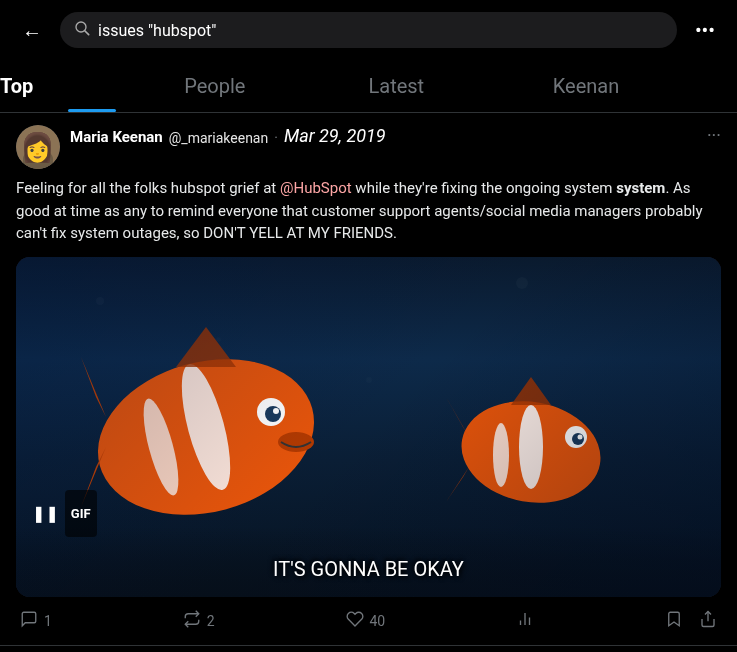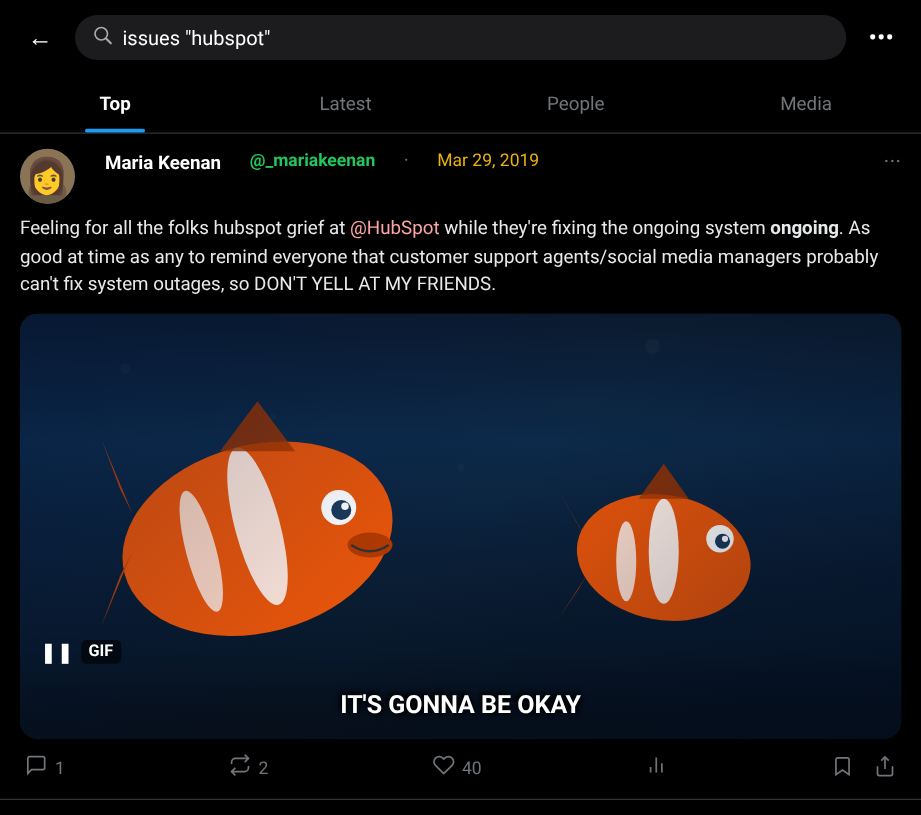--- a/index.html
+++ b/index.html
@@ -52,24 +52,23 @@
       text-align: center;
     }
 
     
     .tabs {
       display: flex;
       border-bottom: 1px solid #2f3336;
     }
     .tab {
       flex: 1;
-      text-align: center;
       padding: 14px 0;
       color: #71767b;
-      font-size: 15px;
+      font-size: 20px;
       cursor: pointer;
       position: relative;
     }
     .tab.active {
       color: #fff;
       font-weight: 700;
     }
     .tab.active::after {
       content: '';
       position: absolute;
@@ -132,42 +131,41 @@
     .tweet-meta {
       flex: 1;
     }
     .tweet-user-row {
       display: flex;
       align-items: center;
       justify-content: space-between;
     }
     .tweet-user-info {
       display: flex;
-      align-items: flex-start;
-      gap: 23px;
+      align-items: flex-end;
+      gap: 6px;
       flex-wrap: wrap;
-      margin-left: 14px;
     }
     .display-name {
       font-weight: 700;
       font-size: 15px;
       color: #fff;
     }
     .username {
-      color: #22c55e;
+      color: #e5e5e5;
       font-size: 14px;
-      font-weight: bold;
     }
     .dot {
       color: #71767b;
       font-size: 14px;
     }
     .tweet-date {
-      color: #eab308;
-      font-size: 14px;
+      color: #ffffff;
+      font-size: 18px;
+      font-style: italic;
     }
     .tweet-more {
       color: #71767b;
       font-size: 18px;
       cursor: pointer;
     }
 
     .tweet-body {
       margin-top: 8px;
       font-size: 15px;
@@ -214,31 +212,31 @@
     }
     .pause-icon {
       color: #fff;
       font-size: 16px;
     }
     .gif-label {
       background: rgba(0,0,0,0.6);
       color: #fff;
       font-size: 13px;
       font-weight: 700;
-      padding: 2px 6px;
+      padding: 16px 6px;
       border-radius: 4px;
     }
     .gif-subtitle {
       position: absolute;
       bottom: 16px;
       left: 50%;
       transform: translateX(-50%);
       color: #fff;
       font-size: 20px;
-      font-weight: 700;
+      font-weight: 400;
       text-shadow: 2px 2px 4px #000, -2px -2px 4px #000;
       white-space: nowrap;
     }
 
     
     .tweet-actions {
       display: flex;
       align-items: center;
       margin-top: 12px;
       justify-content: space-between;
@@ -287,23 +285,23 @@
         <line x1="16.5" y1="16.5" x2="22" y2="22" stroke="#aaa" stroke-width="2.5" stroke-linecap="round"></line>
       </svg>
     </div>
     <span class="search-text">issues "hubspot"</span>
   </div>
   <div class="more-btn">•••</div>
 </div>
 
 <div class="tabs">
   <div class="tab active">Top</div>
+  <div class="tab">People</div>
   <div class="tab">Latest</div>
-  <div class="tab">People</div>
-  <div class="tab">Media</div>
+  <div class="tab">Keenan</div>
 </div>
 
 <div class="tweet">
   <div class="tweet-header">
     <div class="avatar">
       <div class="avatar-face"></div>
     </div>
     <div class="tweet-meta">
       <div class="tweet-user-row">
         <div class="tweet-user-info">
@@ -311,21 +309,21 @@
           <span class="username">@_mariakeenan</span>
           <span class="dot">·</span>
           <span class="tweet-date">Mar 29, 2019</span>
         </div>
         <div class="tweet-more">···</div>
       </div>
     </div>
   </div>
 
   <div class="tweet-body">
-    <span>Feeling for all the folks hubspot grief at </span><span class="mention">@HubSpot</span><span> while they're fixing the ongoing system </span><span class="bold">ongoing</span><span>. As good at time as any to remind everyone that customer support agents/social media managers probably can't fix system outages, so DON'T YELL AT MY FRIENDS.</span>
+    <span>Feeling for all the folks hubspot grief at </span><span class="mention">@HubSpot</span><span> while they're fixing the ongoing system </span><span class="bold">system</span><span>. As good at time as any to remind everyone that customer support agents/social media managers probably can't fix system outages, so DON'T YELL AT MY FRIENDS.</span>
   </div>
 
   <div class="tweet-media">
     <div class="gif-frame">
       <div class="nemo-bg">
 
         <div class="bubble" style="width:8px;height:8px;top:40px;left:80px;opacity:0.3;"></div>
         <div class="bubble" style="width:5px;height:5px;top:80px;left:200px;opacity:0.2;"></div>
         <div class="bubble" style="width:12px;height:12px;top:20px;left:500px;opacity:0.25;"></div>
         <div class="bubble" style="width:6px;height:6px;top:120px;left:350px;opacity:0.2;"></div>

